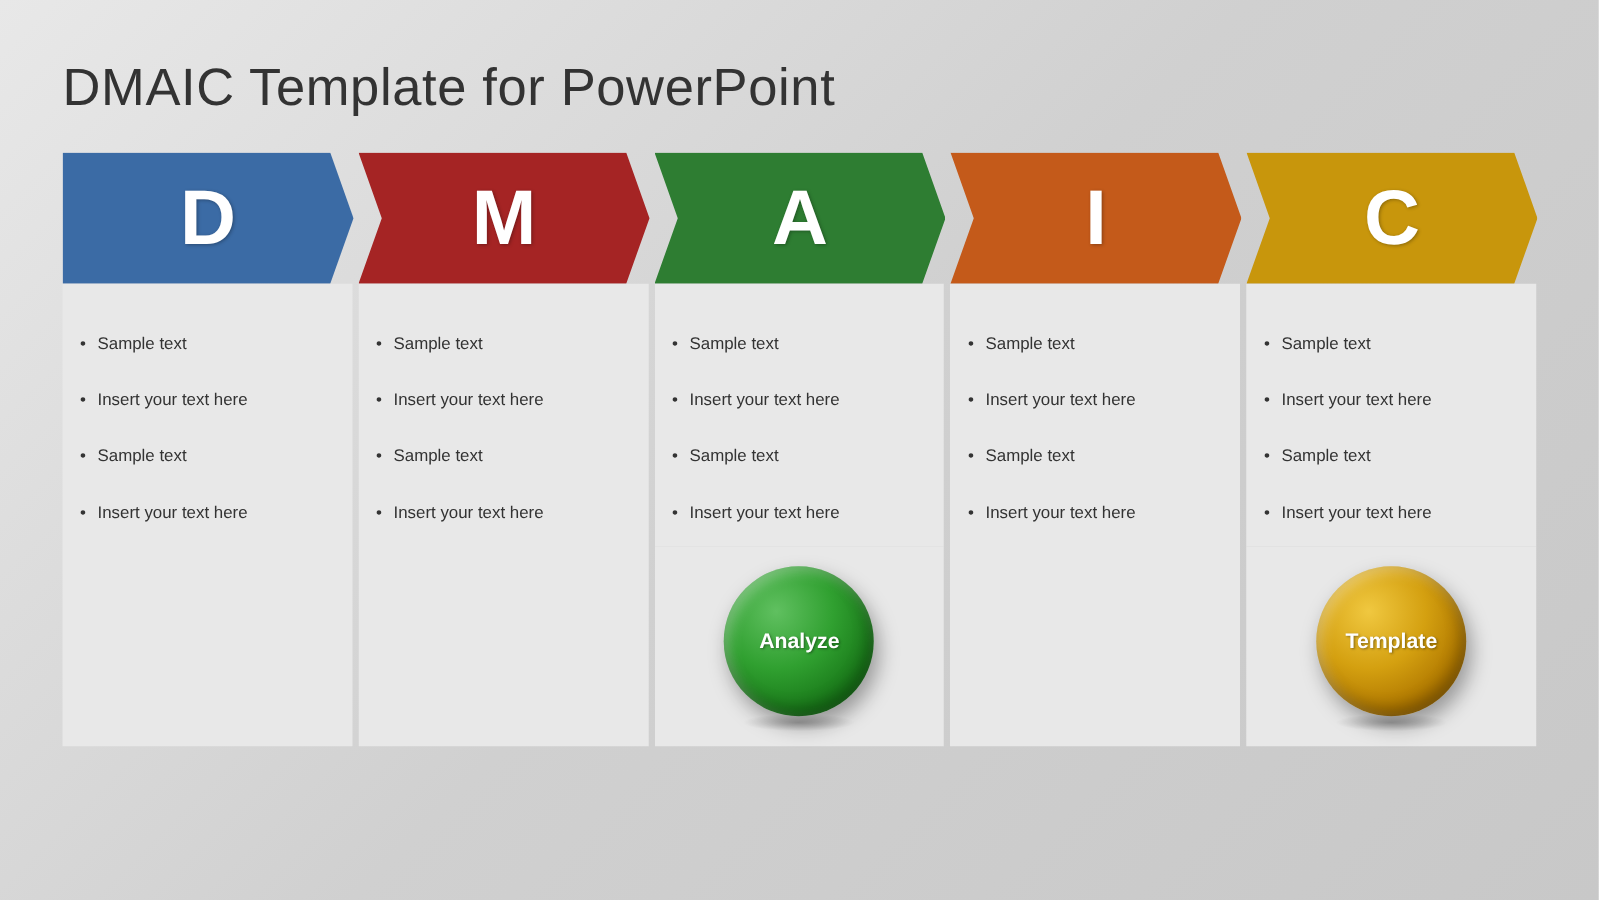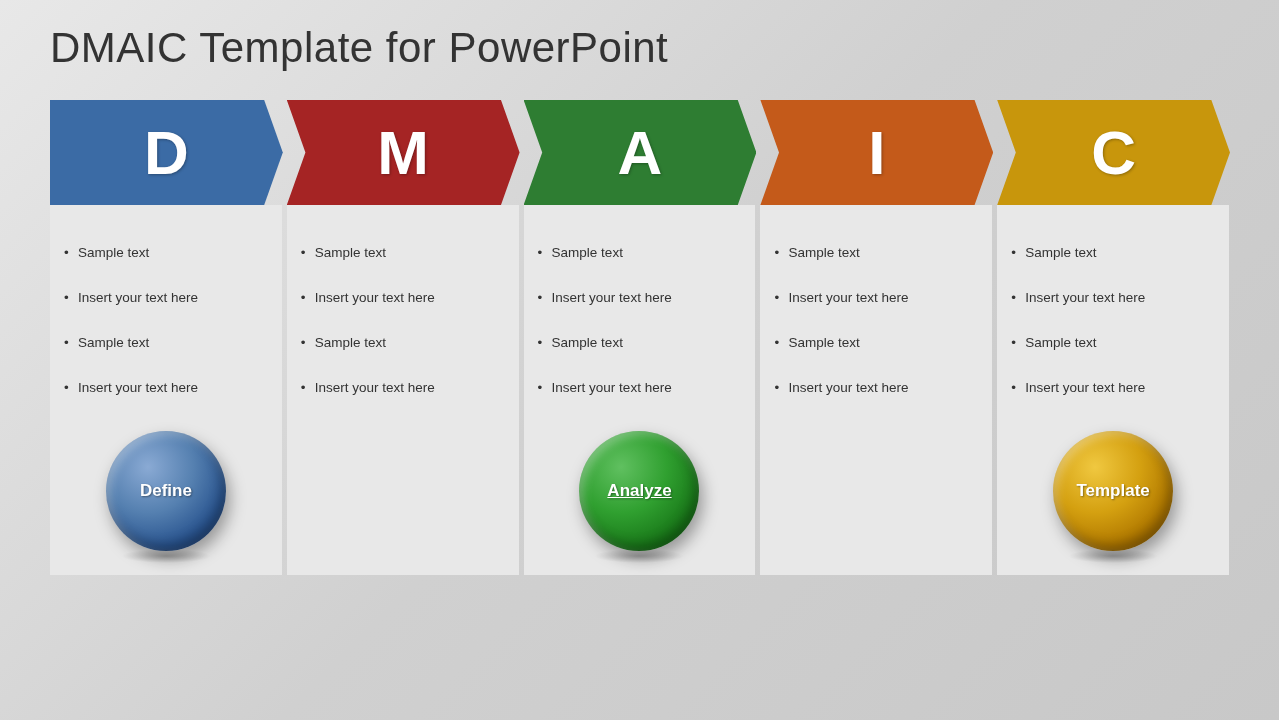--- a/index.html
+++ b/index.html
@@ -6,21 +6,21 @@
     body {
       width: 1279px;
       height: 720px;
       background: linear-gradient(135deg, #e8e8e8 0%, #d0d0d0 50%, #c8c8c8 100%);
       font-family: 'Segoe UI', Arial, sans-serif;
       overflow: hidden;
     }
     .slide {
       width: 1279px;
       height: 720px;
-      padding: 24px 50px;
+      padding: 46px 50px;
       position: relative;
     }
     .title {
       font-size: 42px;
       font-weight: 300;
       color: #333;
       margin-bottom: 28px;
       letter-spacing: 0.5px;
     }
     .columns-wrapper {
@@ -108,21 +108,20 @@
       position: relative;
     }
     .ball-blue {
       background: radial-gradient(circle at 35% 30%, #8aaad4, #5580b0 40%, #2a5590 70%, #1a3a70 100%);
     }
     .ball-red {
       background: radial-gradient(circle at 35% 30%, #e06060, #c03030 40%, #8B0000 70%, #600000 100%);
     }
     .ball-green {
       background: radial-gradient(circle at 35% 30%, #60c060, #30a030 40%, #1a7a1a 70%, #0a5a0a 100%);
-      text-decoration: underline;
     }
     .ball-orange {
       background: radial-gradient(circle at 35% 30%, #e0804a, #c05a20 40%, #9a3a08 70%, #7a2800 100%);
     }
     .ball-gold {
       background: radial-gradient(circle at 35% 30%, #f0c840, #d4a010 40%, #b07800 70%, #8a5800 100%);
     }
     .ball-shadow {
       position: absolute;
       bottom: -12px;
@@ -146,28 +145,20 @@
           <span class="arrow-header-letter">D</span>
         </div>
         <div class="content-area">
           <ul class="bullet-list">
             <li>Sample text</li>
             <li>Insert your text here</li>
             <li>Sample text</li>
             <li>Insert your text here</li>
           </ul>
         </div>
-        <div class="ball-area">
-          <div style="position: relative; display: inline-block;">
-            <div class="ball ball-blue">
-              <span>Define</span>
-            </div>
-            <div class="ball-shadow"></div>
-          </div>
-        </div>
       </div>
       <div style="width: 5px; flex-shrink: 0;"></div>
       <div class="column">
         <div class="arrow-header arrow-red">
           <span class="arrow-header-letter">M</span>
         </div>
         <div class="content-area">
           <ul class="bullet-list">
             <li>Sample text</li>
             <li>Insert your text here</li>

